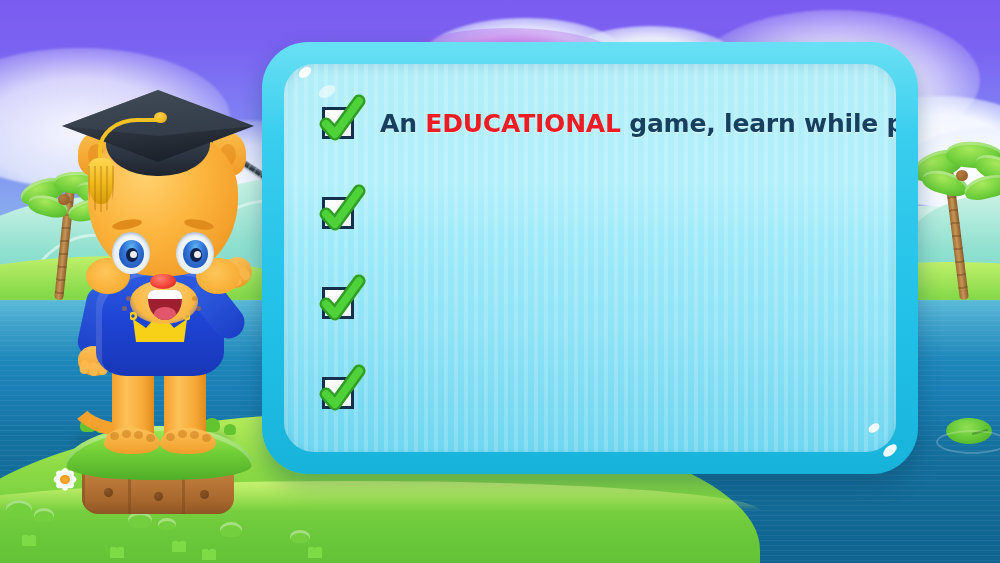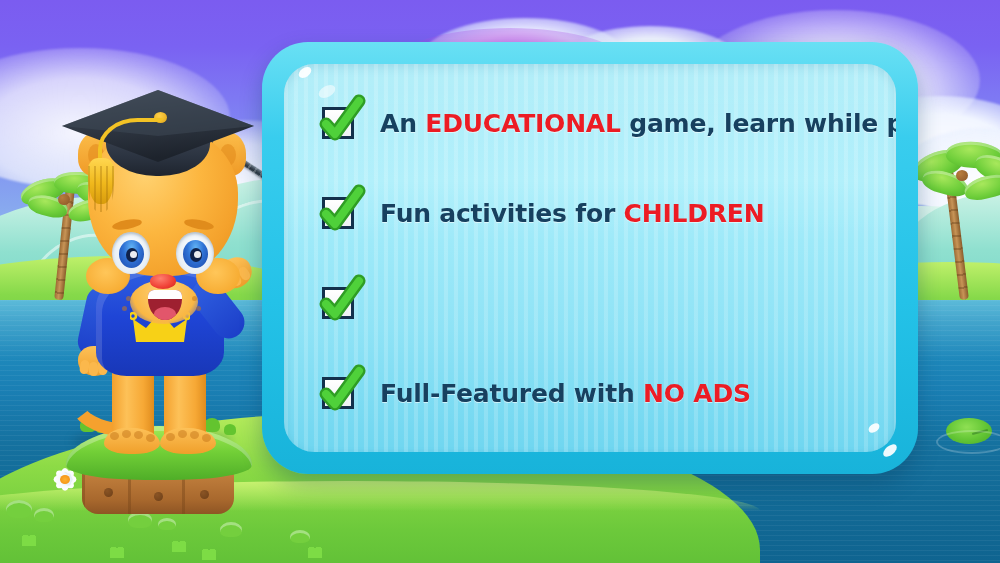--- a/index.html
+++ b/index.html
@@ -700,46 +700,40 @@
         </div>
 
         <div class="row">
           <span class="check">
             <span class="box"></span>
             <svg width="52" height="52" viewBox="0 0 52 52">
               <path d="M12 30 L21 40 L45 7" stroke="#2f9e24" stroke-width="13" stroke-linecap="round" stroke-linejoin="round" fill="none"></path>
               <path d="M12 30 L21 40 L45 7" stroke="#4fd13a" stroke-width="8" stroke-linecap="round" stroke-linejoin="round" fill="none"></path>
             </svg>
           </span>
-          <span class="row-text">
-            <span>Fun activities for </span><span class="hl">CHILDREN</span>
-          </span>
         </div>
 
         <div class="row">
           <span class="check">
             <span class="box"></span>
             <svg width="52" height="52" viewBox="0 0 52 52">
               <path d="M12 30 L21 40 L45 7" stroke="#2f9e24" stroke-width="13" stroke-linecap="round" stroke-linejoin="round" fill="none"></path>
               <path d="M12 30 L21 40 L45 7" stroke="#4fd13a" stroke-width="8" stroke-linecap="round" stroke-linejoin="round" fill="none"></path>
             </svg>
           </span>
         </div>
 
         <div class="row">
           <span class="check">
             <span class="box"></span>
             <svg width="52" height="52" viewBox="0 0 52 52">
               <path d="M12 30 L21 40 L45 7" stroke="#2f9e24" stroke-width="13" stroke-linecap="round" stroke-linejoin="round" fill="none"></path>
               <path d="M12 30 L21 40 L45 7" stroke="#4fd13a" stroke-width="8" stroke-linecap="round" stroke-linejoin="round" fill="none"></path>
             </svg>
           </span>
-          <span class="row-text">
-            <span>Full-Featured with </span><span class="hl">NO ADS</span>
-          </span>
         </div>
 
       </div>
     </div>
 
     <div class="gloss" style="left:36px; top:26px; width:14px; height:9px; transform:rotate(-35deg);"></div>
     <div class="gloss dim" style="left:56px; top:44px; width:18px; height:11px; transform:rotate(-30deg);"></div>
     <div class="gloss" style="left:606px; top:382px; width:12px; height:8px; transform:rotate(-35deg);"></div>
     <div class="gloss" style="left:620px; top:404px; width:16px; height:9px; transform:rotate(-40deg);"></div>
   </div>

